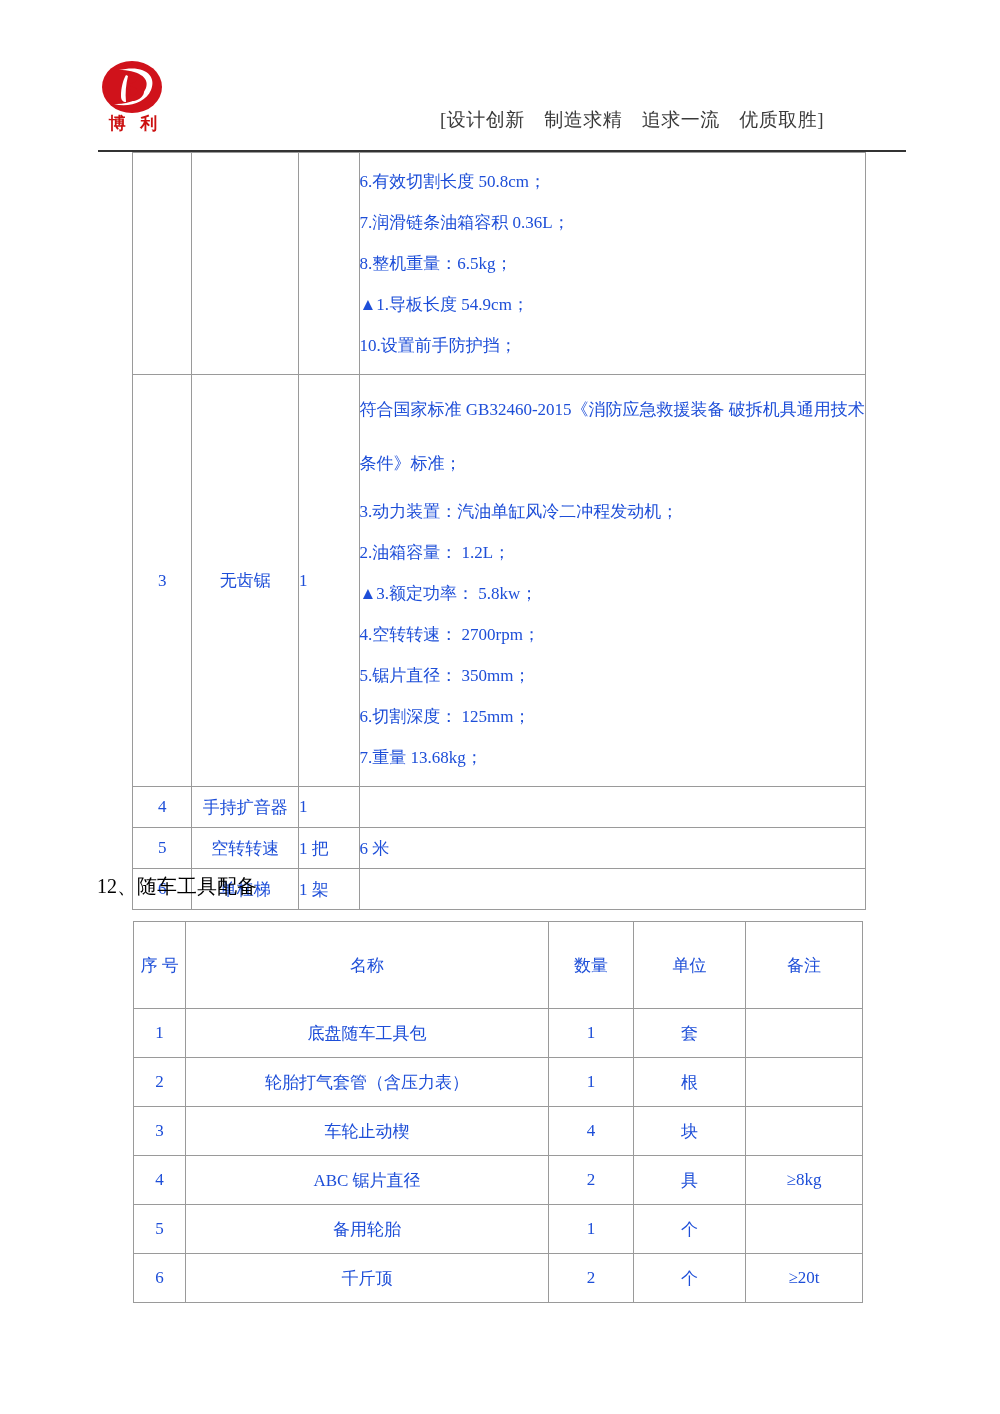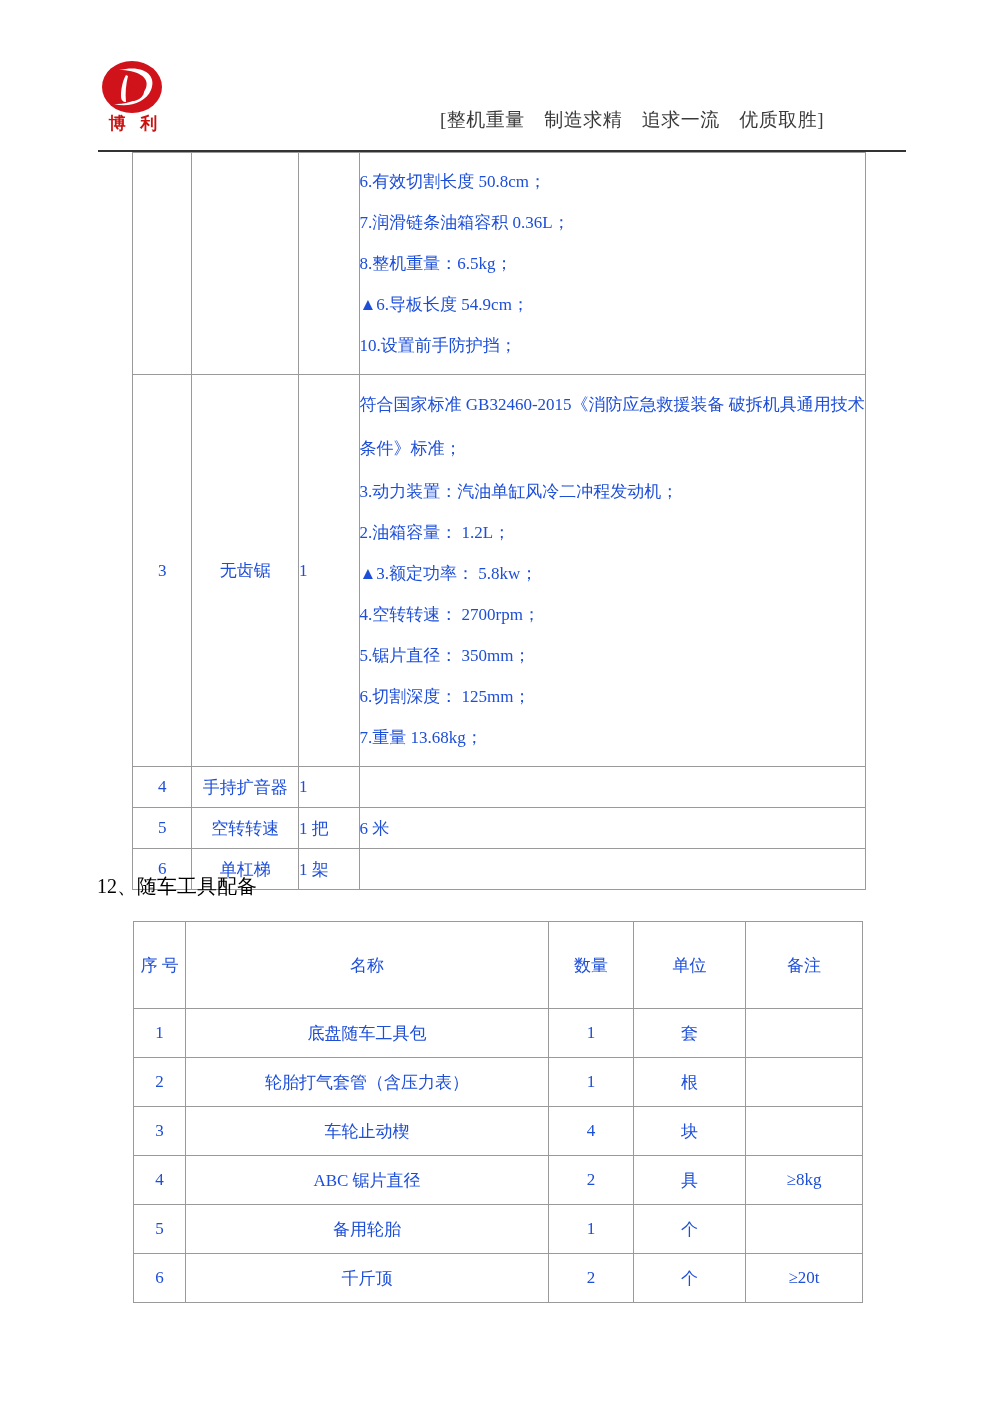--- a/index.html
+++ b/index.html
@@ -105,21 +105,21 @@
   .spec-list {
     padding: 8px 0 8px 0;
     line-height: 1.0;
   }
   .spec-list .spec-line {
     line-height: 41px;
     white-space: normal;
     font-size: 17px;
   }
   .spec-list .spec-line.wrapped {
-    line-height: 44px;
+    line-height: 54px;
   }
   .cell-pad-top { vertical-align: top; }
 
   
   .section-label {
     position: absolute;
     left: 97px;
     top: 873px;
     font-size: 20px;
     white-space: nowrap;
@@ -153,21 +153,21 @@
   <div class="logo">
     <svg class="logo-mark" viewBox="0 0 62 54">
       <ellipse cx="31" cy="27" rx="30" ry="26" fill="#d0121b"></ellipse>
       <path d="M18 10 C 44 4, 56 16, 50 30 C 45 42, 28 48, 13 44 C 26 45, 41 39, 45 28 C 49 17, 36 10, 18 10 Z" fill="#ffffff"></path>
       <path d="M29 13 C 40 12, 45 20, 39 25 C 46 28, 44 39, 33 41 C 26 42, 22 38, 23 33 C 24 29, 28 28, 30 30 C 28 33, 30 36, 33 35 C 37 34, 38 28, 32 27 C 29 26.5, 28 25, 29 23 C 33 24, 37 21, 35 18 C 34 16, 31 16, 30 18 Z" fill="#d0121b"></path>
       <path d="M27 16 C 25 24, 24 33, 25 42 C 22 42, 20 40, 20 36 C 20 28, 22 20, 25 15 Z" fill="#ffffff"></path>
     </svg>
     <div class="logo-text">博 利</div>
   </div>
 
-  <div class="header-slogan">[整机重量　制造求精　追求一流　优质取胜]</div>
+  <div class="header-slogan">[设计创新　制造求精　追求一流　优质取胜]</div>
   <div class="header-rule"></div>
 </div>
 
 <table class="doc-table" id="table-equipment">
   <colgroup>
     <col class="t1-c1">
       <col class="t1-c2">
       <col class="t1-c3">
       <col class="t1-c4">
   </colgroup>
@@ -175,21 +175,21 @@
 
     <tr>
       <td class="t1-c1"></td>
       <td class="t1-c2"></td>
       <td class="t1-c3"></td>
       <td class="t1-c4 cell-pad-top">
         <div class="spec-list">
           <div class="spec-line">6.有效切割长度 50.8cm；</div>
           <div class="spec-line">7.润滑链条油箱容积 0.36L；</div>
           <div class="spec-line">8.整机重量：6.5kg；</div>
-          <div class="spec-line">▲6.导板长度 54.9cm；</div>
+          <div class="spec-line">▲1.导板长度 54.9cm；</div>
           <div class="spec-line">10.设置前手防护挡；</div>
         </div>
       </td>
     </tr>
 
     <tr>
       <td class="t1-c1">3</td>
       <td class="t1-c2">无齿锯</td>
       <td class="t1-c3">1</td>
       <td class="t1-c4 cell-pad-top">

